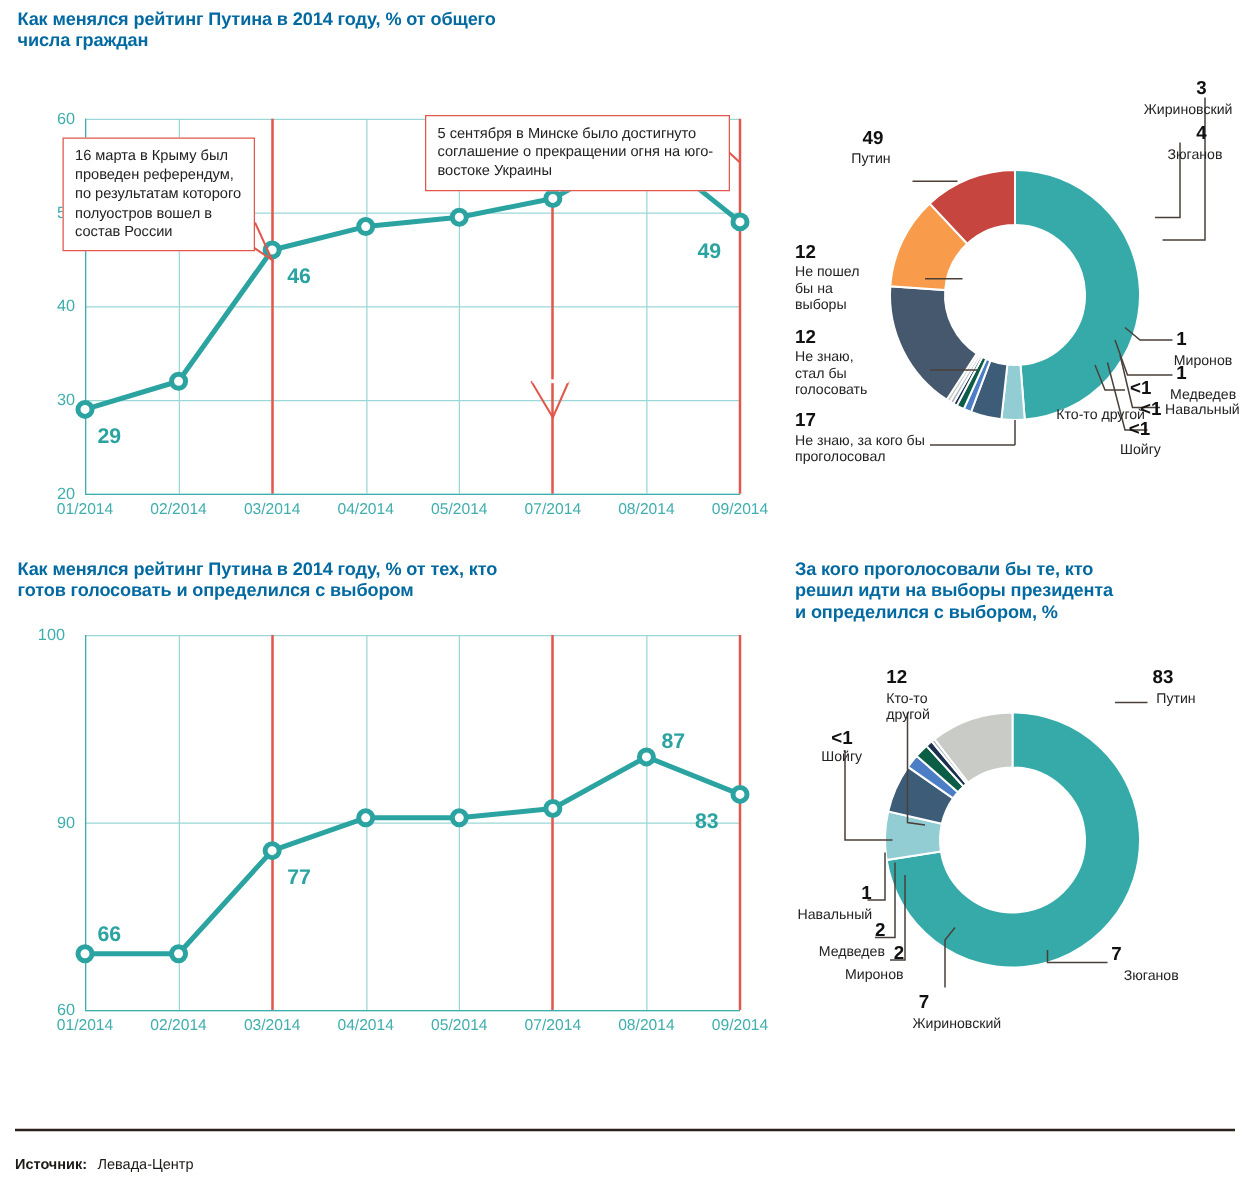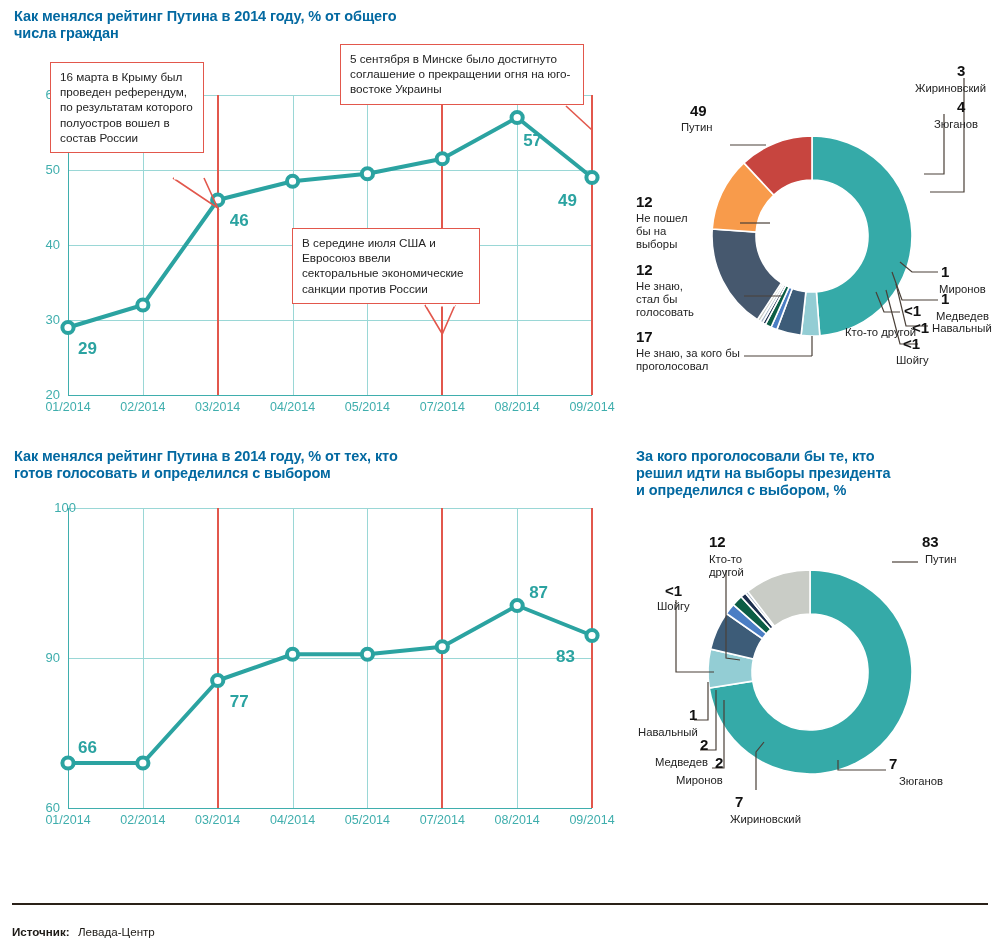--- a/index.html
+++ b/index.html
@@ -33,21 +33,21 @@
   .redline{position:absolute;width:1.6px;background:#E2574C;}
   .dval{
     position:absolute;font-size:17px;font-weight:bold;color:#2BA3A1;
     line-height:17px;white-space:nowrap;
   }
 
   
   .callout{
     position:absolute;background:#fff;border:1.6px solid #E2574C;
     font-size:11.7px;line-height:15.2px;color:#232323;
-    padding:6px 9px 7px 9px;box-sizing:border-box;z-index:6;
+    padding:6px 9px 7px 9px;box-sizing:border-box;z-index:6;margin-top:48px;
   }
 
   
   .dnum{
     position:absolute;font-weight:bold;font-size:15px;line-height:15px;
     color:#111;white-space:nowrap;
   }
   .dname{
     position:absolute;font-size:11.3px;line-height:13.2px;color:#232323;
     white-space:pre-line;
@@ -111,28 +111,27 @@
         <circle cx="592" cy="177.5" r="5.6" fill="#fff" stroke="#2BA3A1" stroke-width="4"></circle>
       </svg>
       <div class="dval" style="left: 78px; top: 339.5px;">29</div>
       <div class="dval" style="left: 229.714px; top: 212px;">46</div>
       <div class="dval" style="left: 523.143px; top: 131.5px;">57</div>
       <div class="dval" style="left: 558px; top: 191.5px;">49</div>
     </div>
 
   <div class="callout" style="left:50px;top:62px;width:154px;">16 марта в Крыму был проведен референдум, по результатам которого полуостров вошел в состав России</div>
   <div class="callout" style="left:340px;top:44px;width:244px;">5 сентября в Минске было достигнуто соглашение о прекращении огня на юго-востоке Украины</div>
-  <div class="callout" style="left:292px;top:228px;width:188px;">В середине июля США и Евросоюз ввели секторальные экономические санкции против России</div>
 
   <div class="sect-title" style="left:14px;top:448px;width:560px;">Как менялся рейтинг Путина в 2014 году, % от тех, кто
 готов голосовать и определился  с выбором</div>
 
   <div class="lc" id="lc2" style="left:0;top:0;width:620px;height:420px;">
       <div class="gl glh" style="left: 68px; top: 508px; width: 524px;"></div>
-      <div class="ylab" style="left: 48px; top: 501px;">100</div>
+      <div class="ylab" style="left: 24px; top: 501px;">100</div>
       <div class="gl glh" style="left: 68px; top: 658px; width: 524px;"></div>
       <div class="ylab" style="left: 32px; top: 651px;">90</div>
       <div class="gl glh" style="left: 68px; top: 808px; width: 524px;"></div>
       <div class="ylab" style="left: 32px; top: 801px;">60</div>
       <div class="gl glv" style="left: 68px; top: 508px; height: 300px;"></div>
       <div class="xlab" style="left: 30px; top: 814px; width: 76px;">01/2014</div>
       <div class="gl glv" style="left: 142.857px; top: 508px; height: 300px;"></div>
       <div class="xlab" style="left: 104.857px; top: 814px; width: 76px;">02/2014</div>
       <div class="redline" style="left: 216.914px; top: 508px; height: 300px;"></div>
       <div class="xlab" style="left: 179.714px; top: 814px; width: 76px;">03/2014</div>

